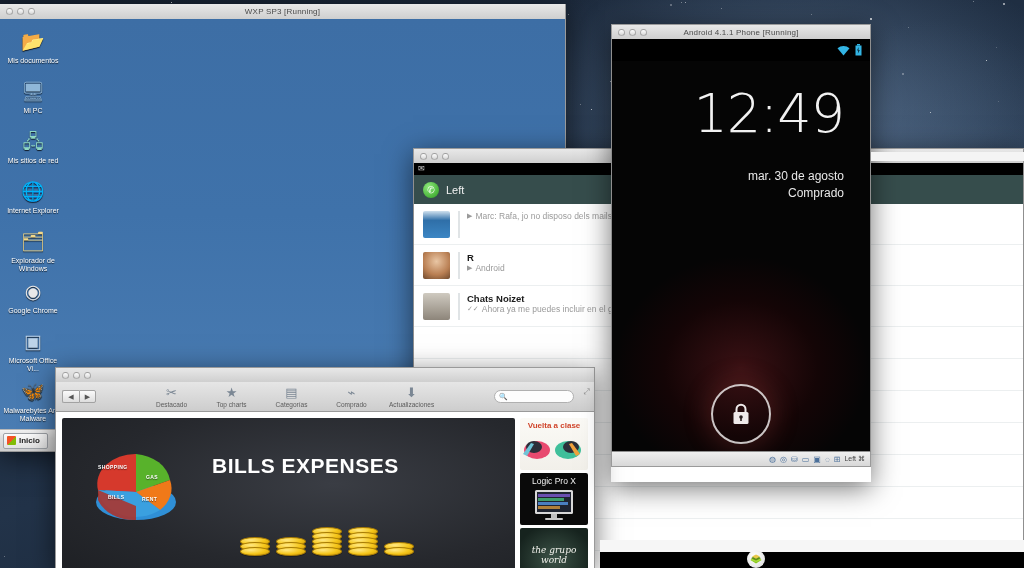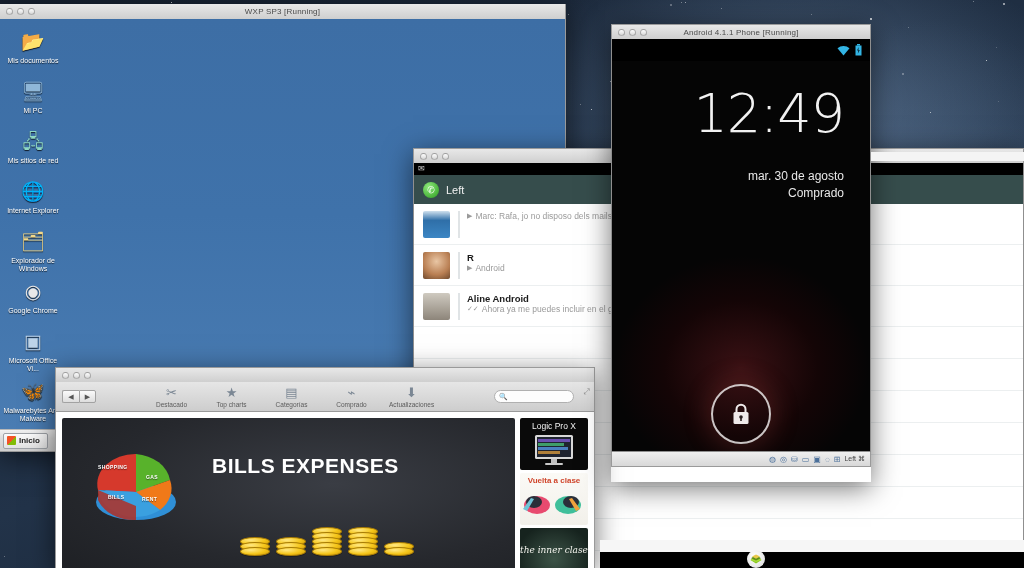--- a/index.html
+++ b/index.html
@@ -591,21 +591,21 @@
           <div class="wa-name">R</div>
           <div class="wa-sub">
             <span class="mk">▶</span>
             <span>Android</span>
           </div>
         </div>
       </div>
       <div class="wa-row">
         <div class="wa-av" style="background:linear-gradient(to bottom,#cfcac0,#8d857a)"></div>
         <div class="wa-meta">
-          <div class="wa-name">Aline Android</div>
+          <div class="wa-name">Chats Noizet</div>
           <div class="wa-sub">
             <span class="mk">✓✓</span>
             <span>Ahora ya me puedes incluir en el grupo.</span>
           </div>
         </div>
       </div>
       <div class="wa-blank"></div>
       <div class="wa-blank"></div>
       <div class="wa-blank"></div>
       <div class="wa-blank"></div>
@@ -682,46 +682,46 @@
             <div class="coin"></div>
             <div class="coin"></div>
           </div>
           <div class="stack" style="left: 322px;">
             <div class="coin"></div>
             <div class="coin"></div>
           </div>
         </div>
     </div>
     <div id="as-side">
+        <div class="promo" id="promo1">
+          <div class="plabel">Vuelta a clase</div>
+          <svg width="68" height="32" viewBox="0 0 68 32" style="display:block">
+            <ellipse cx="17" cy="20" rx="13" ry="9" fill="#e84a6f"></ellipse>
+            <ellipse cx="14" cy="17" rx="8" ry="6" fill="#2b2f3a"></ellipse>
+            <path d="M3 24 l8-11 3 1 -7 12z" fill="#6fc3d6"></path>
+            <ellipse cx="48" cy="20" rx="13" ry="9" fill="#3fbf9a"></ellipse>
+            <ellipse cx="51" cy="17" rx="8" ry="6" fill="#2b2f3a"></ellipse>
+            <path d="M60 24 l-8-11 -3 1 7 12z" fill="#f0a23c"></path>
+          </svg>
+        </div>
         <div class="promo" id="promo2">
           <div class="plabel">Logic Pro X</div>
           <svg width="68" height="34" viewBox="0 0 68 34" style="display:block;margin-top:2px">
             <rect x="15" y="2" width="38" height="24" rx="1.5" fill="#d8d8d8"></rect>
             <rect x="17" y="4" width="34" height="20" fill="#1f2430"></rect>
             <rect x="18" y="6" width="32" height="3" fill="#6a4fb0"></rect>
             <rect x="18" y="10" width="26" height="3" fill="#3f9c6a"></rect>
             <rect x="18" y="14" width="30" height="3" fill="#4a7fc0"></rect>
             <rect x="18" y="18" width="22" height="3" fill="#b0803a"></rect>
             <rect x="31" y="26" width="6" height="4" fill="#bfbfbf"></rect>
             <rect x="25" y="30" width="18" height="2" rx="1" fill="#c9c9c9"></rect>
           </svg>
         </div>
-        <div class="promo" id="promo1">
-          <div class="plabel">Vuelta a clase</div>
-          <svg width="68" height="32" viewBox="0 0 68 32" style="display:block">
-            <ellipse cx="17" cy="20" rx="13" ry="9" fill="#e84a6f"></ellipse>
-            <ellipse cx="14" cy="17" rx="8" ry="6" fill="#2b2f3a"></ellipse>
-            <path d="M3 24 l8-11 3 1 -7 12z" fill="#6fc3d6"></path>
-            <ellipse cx="48" cy="20" rx="13" ry="9" fill="#3fbf9a"></ellipse>
-            <ellipse cx="51" cy="17" rx="8" ry="6" fill="#2b2f3a"></ellipse>
-            <path d="M60 24 l-8-11 -3 1 7 12z" fill="#f0a23c"></path>
-          </svg>
-        </div>
         <div class="promo" id="promo3">
-          <div class="plabel">the inner clase</div>
+          <div class="plabel">the grupo world</div>
         </div>
       </div>
   </div>
 </div>
 
 <div class="winframe" id="android">
   <div class="titlebar">
     <div class="tl-dots">
       <span></span>
       <span></span>

